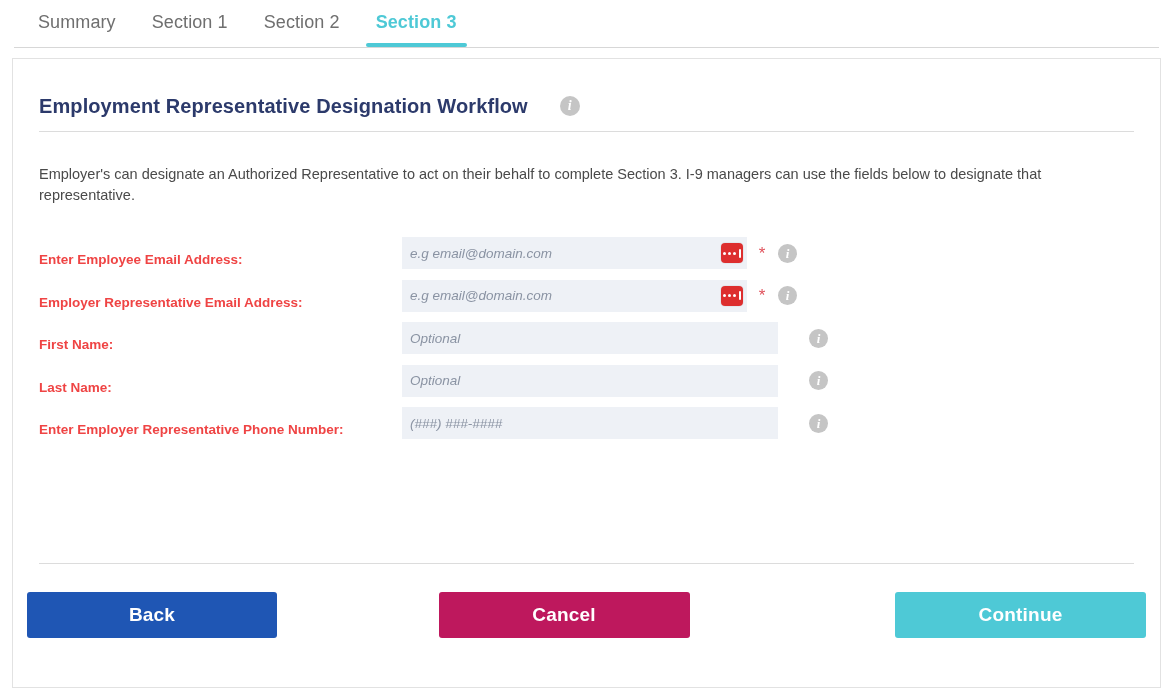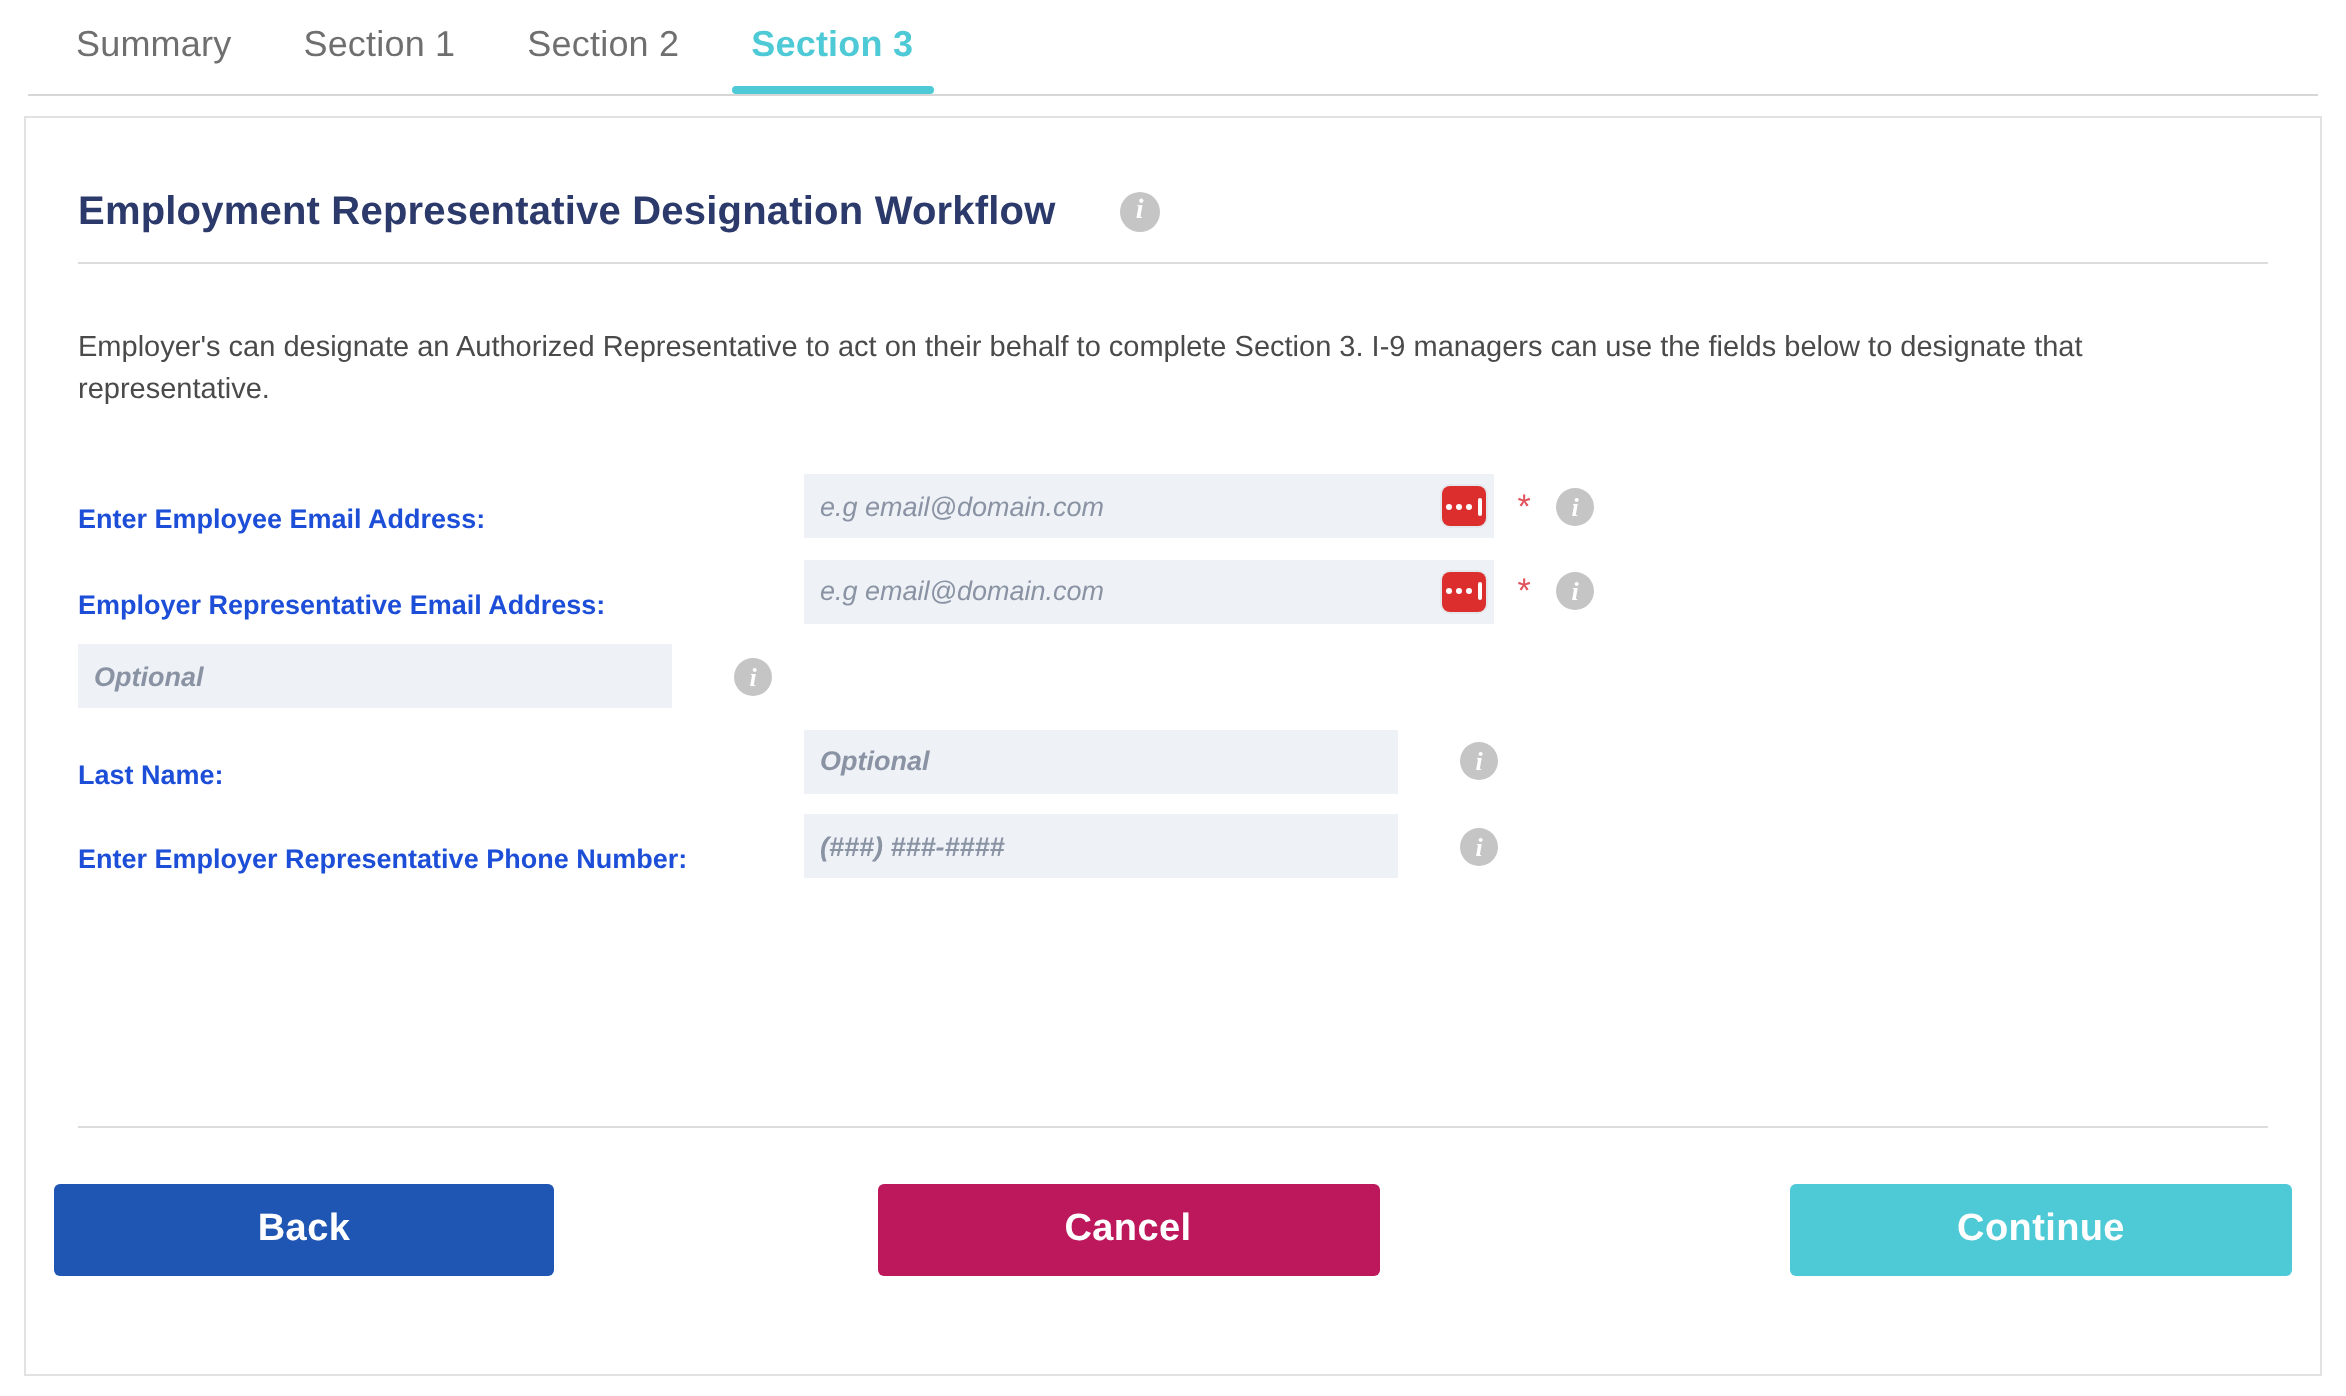--- a/index.html
+++ b/index.html
@@ -134,21 +134,21 @@
   .field-row {
     display: flex;
     align-items: center;
     height: 42.5px;
   }
   .field-label {
     width: 363px;
     flex: 0 0 363px;
     font-size: 13.5px;
     font-weight: bold;
-    color: #1d4ed8;
+    color: #ef4444;
     margin-top: 13px;
   }
   .input-wrap {
     position: relative;
     display: flex;
     align-items: center;
   }
   .text-input {
     border: 0;
     outline: 0;
@@ -159,21 +159,21 @@
     font-style: italic;
     color: #7b8494;
     padding: 16px 8px;
   }
   .text-input::placeholder {
     color: #8a93a3;
     font-style: italic;
     opacity: 1;
   }
   .text-input.wide  { width: 345px; }
-  .text-input.short { width: 297px; font-weight: bold; }
+  .text-input.short { width: 376px; }
 
   .pw-badge {
     position: absolute;
     right: 4px;
     top: 50%;
     transform: translateY(-50%);
     width: 22px;
     height: 20px;
     border-radius: 4px;
     background: #dd2e2e;
@@ -294,20 +294,21 @@
             <i></i>
             <i></i>
             <span class="bar"></span>
         </span>
       </div>
       <span class="req-star">*</span>
       <span class="info-icon trail-info">i</span>
     </div>
 
     <div class="field-row">
+      <div class="field-label">First Name:</div>
       <div class="input-wrap">
         <input class="text-input short" type="text" placeholder="Optional" style="">
       </div>
       <span class="req-star req-spacer"></span>
       <span class="info-icon trail-info">i</span>
     </div>
 
     <div class="field-row">
       <div class="field-label">Last Name:</div>
       <div class="input-wrap">

